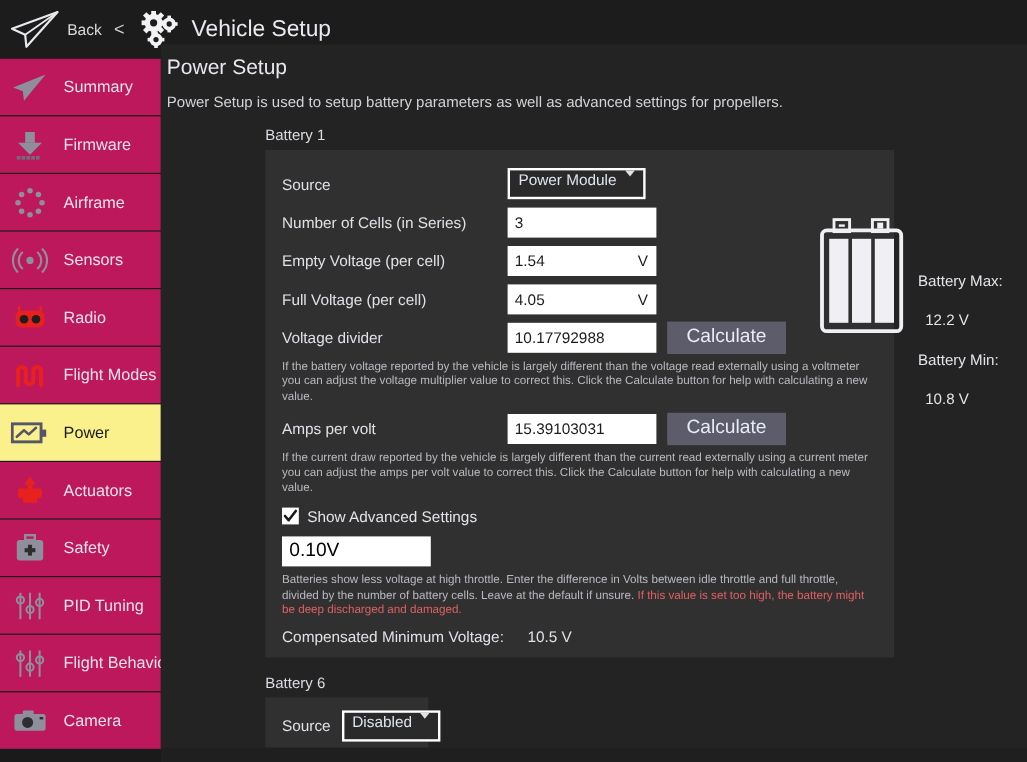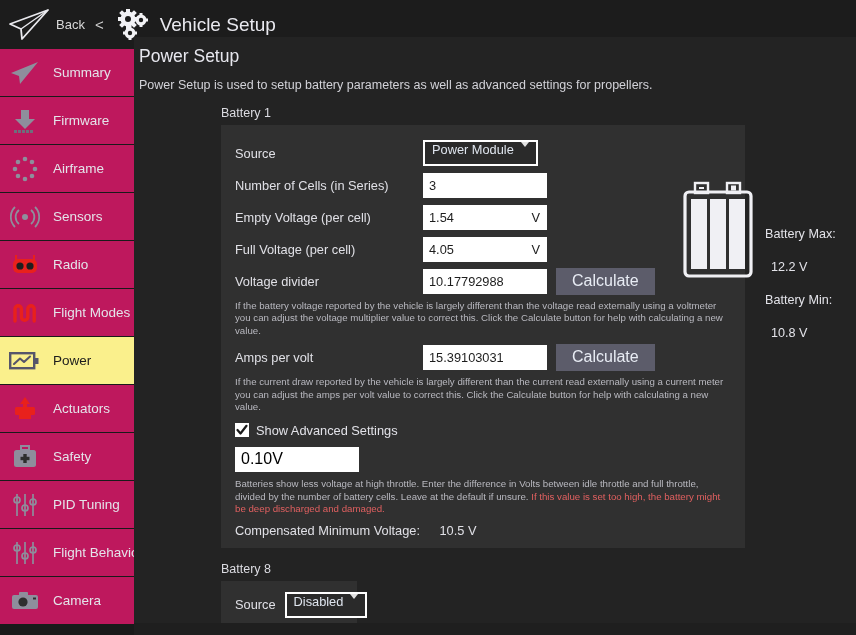--- a/index.html
+++ b/index.html
@@ -464,21 +464,21 @@
       <div>
         <span>Battery Max:</span>
         <span class="v">12.2 V</span>
       </div>
       <div>
         <span>Battery Min:</span>
         <span class="v">10.8 V</span>
       </div>
     </div>
 
-    <div class="group-label">Battery 8</div>
+    <div class="group-label">Battery 6</div>
 
     <div class="panel small">
       <div class="src2row">
         <div class="src2lbl">Source</div>
         <div class="combo">
           <span class="txt">Disabled</span>
           <span class="caret"></span>
         </div>
       </div>
     </div>

